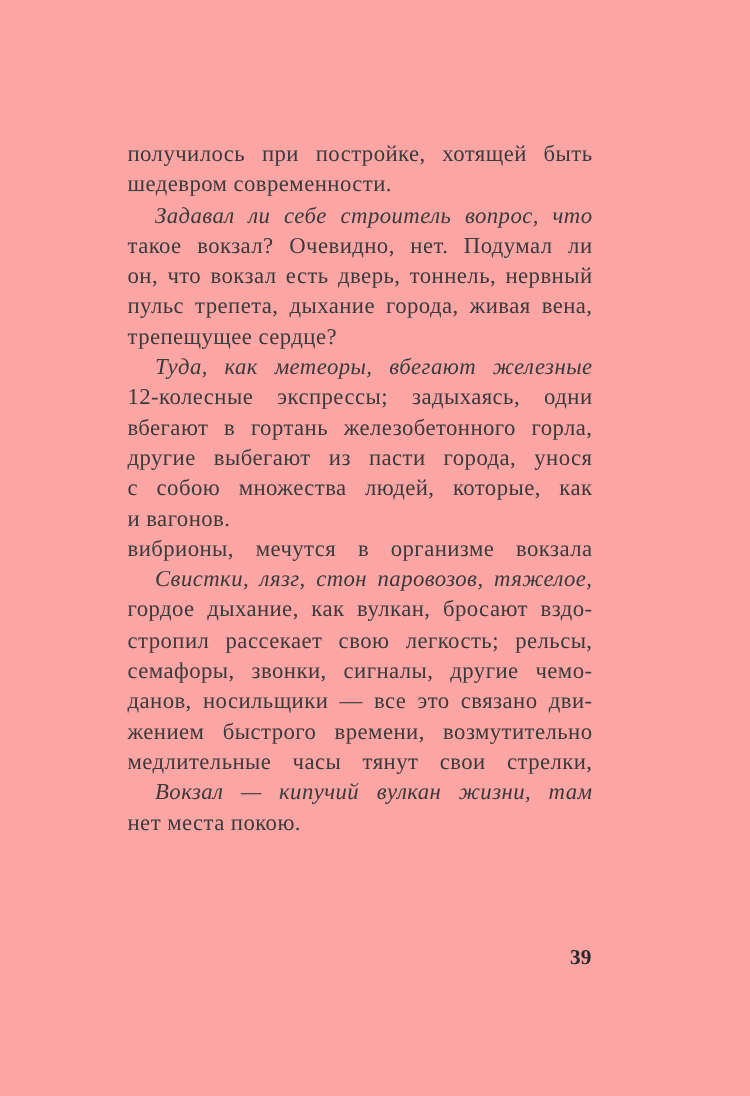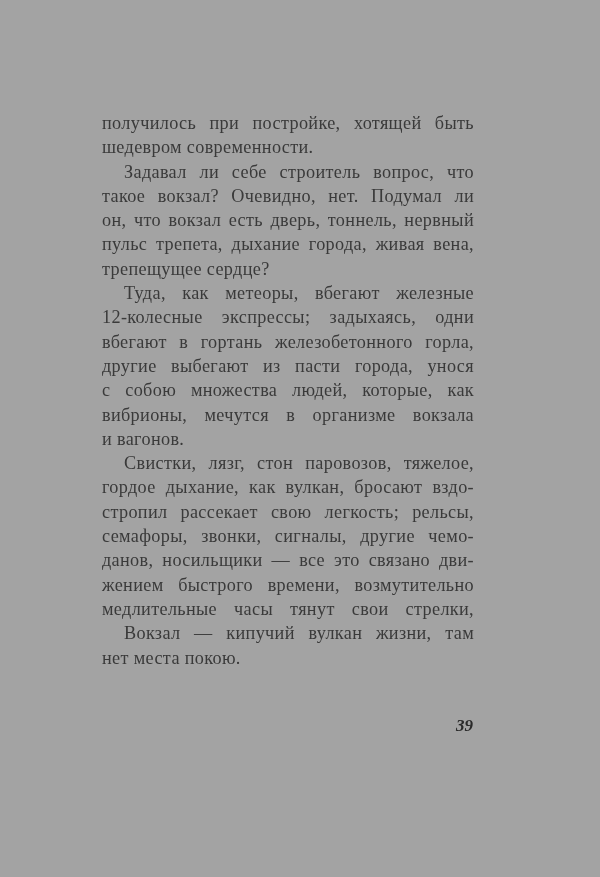--- a/index.html
+++ b/index.html
@@ -12,21 +12,21 @@
     height: 877px;
     position: relative;
     overflow: hidden;
     font-family: "DejaVu Serif", "Liberation Serif", serif;
     color: #3a3a3a;
   }
   .page {
     position: absolute;
     left: 0; top: 0;
     width: 600px; height: 877px;
-    background: #a3a3a3;
+    background: #fca5a5;
   }
   .text-block {
     position: absolute;
     left: 102px;
     top: 111px;
     width: 372px;
   }
   .line {
     display: block;
     height: 24.3px;
@@ -37,30 +37,30 @@
     text-align-last: justify;
     letter-spacing: 0.35px;
     font-family: "Liberation Serif", "DejaVu Serif", serif;
     font-size: 18.2px;
   }
   .line.last {
     text-align-last: left;
   }
   .line.indent {
     padding-left: 22px;
+    font-style: italic;
   }
   .page-number {
     position: absolute;
     left: 456px;
-    top: 716px;
+    top: 756px;
     font-family: "Liberation Serif", "DejaVu Serif", serif;
     font-weight: bold;
     font-size: 17px;
     color: #2a2a2a;
-    font-style: italic;
   }
 </style>
 </head>
 <body>
 
 <div class="page">
   <div class="text-block">
 
     <div>
       <span class="line">получилось при постройке, хотящей быть</span>
@@ -74,22 +74,22 @@
       <span class="line">пульс трепета, дыхание города, живая вена,</span>
       <span class="line last">трепещущее сердце?</span>
     </div>
 
     <div>
       <span class="line indent">Туда, как метеоры, вбегают железные</span>
       <span class="line">12-колесные экспрессы; задыхаясь, одни</span>
       <span class="line">вбегают в гортань железобетонного горла,</span>
       <span class="line">другие выбегают из пасти города, унося</span>
       <span class="line">с собою множества людей, которые, как</span>
+      <span class="line last">и вагонов.</span>
       <span class="line">вибрионы, мечутся в организме вокзала</span>
-      <span class="line last">и вагонов.</span>
     </div>
 
     <div>
       <span class="line indent">Свистки, лязг, стон паровозов, тяжелое,</span>
       <span class="line">гордое дыхание, как вулкан, бросают вздо-</span>
       <span class="line">стропил рассекает свою легкость; рельсы,</span>
       <span class="line">семафоры, звонки, сигналы, другие чемо-</span>
       <span class="line">данов, носильщики — все это связано дви-</span>
       <span class="line">жением быстрого времени, возмутительно</span>
       <span class="line">медлительные часы тянут свои стрелки,</span>

